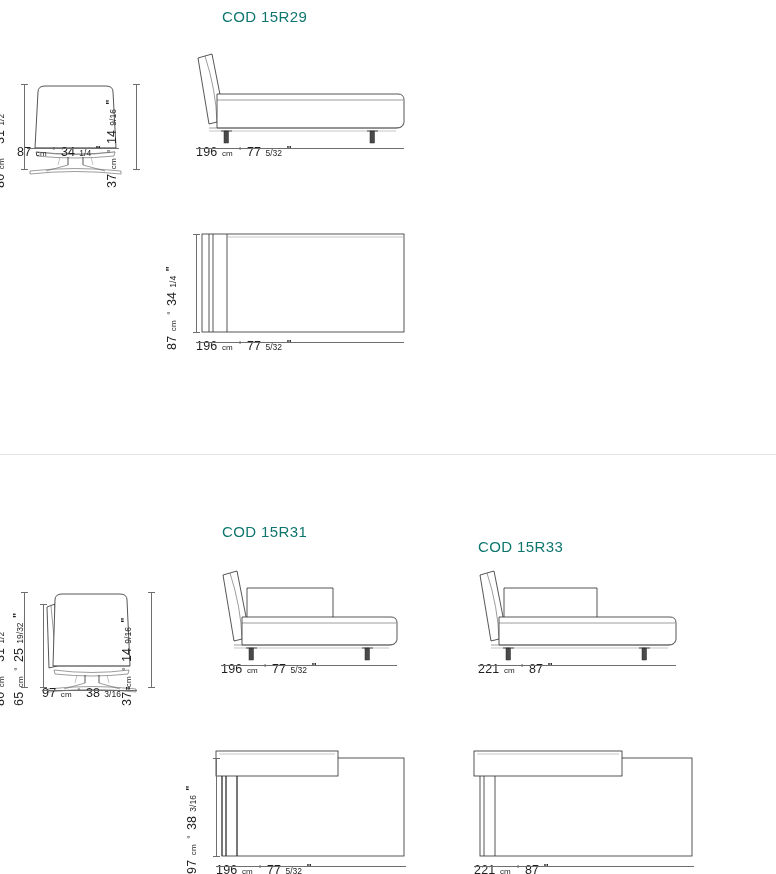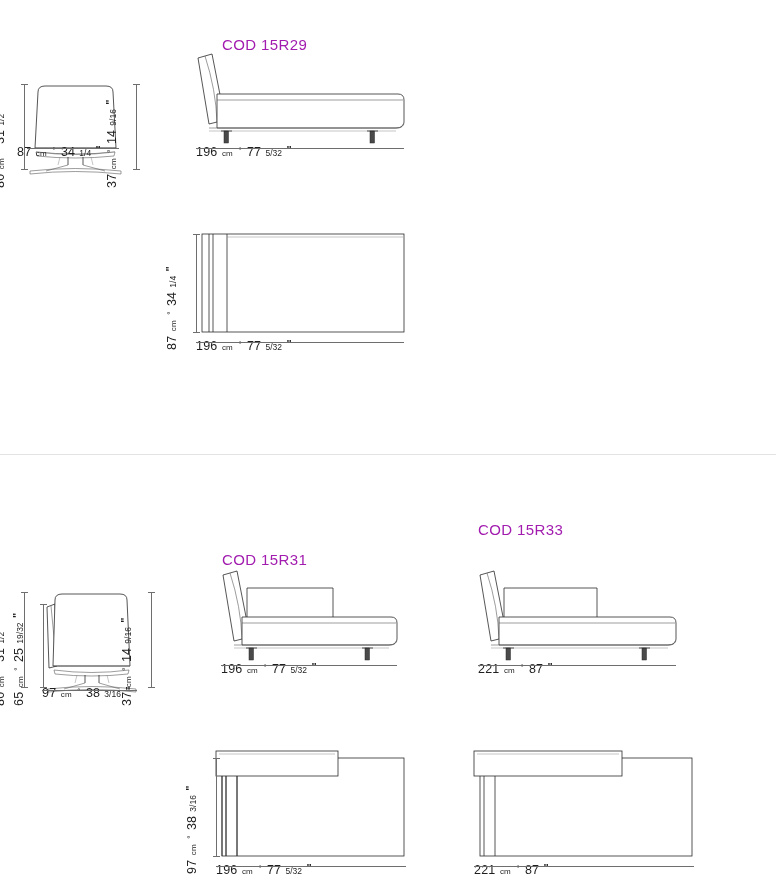--- a/index.html
+++ b/index.html
@@ -6,21 +6,21 @@
   body{
     width:776px;height:874px;background:#ffffff;
     font-family:"Liberation Sans", sans-serif;
     color:#1a1a1a;overflow:hidden;position:relative;
   }
   .sheet{position:absolute;inset:0;}
 
   
   .cod-title{
     position:absolute;font-size:15px;letter-spacing:.4px;
-    color:#a21caf;white-space:nowrap;font-weight:400;margin-top:28px;
+    color:#0f766e;white-space:nowrap;font-weight:400;
   }
 
   
   .section-divider{
     position:absolute;left:0;width:776px;height:1px;
     background:#e3e3e3;
   }
 
   
   .view{position:absolute;}
@@ -178,21 +178,21 @@
       <span class="in">77</span>
       <span class="fr">5/32</span>
       <span class="qt">"</span>
     </div>
     <div class="dim-rule" style="left:6px;top:120px;width:208px;"></div>
   </div>
 
   <div class="section-divider" style="top:454px;"></div>
 
   <div class="cod-title" style="left:222px;top:523px;">COD 15R31</div>
-  <div class="cod-title" style="left:478px;top:493px;">COD 15R33</div>
+  <div class="cod-title" style="left:478px;top:538px;">COD 15R33</div>
 
   <div class="view" style="left:0px;top:580px;width:180px;height:125px;">
     <svg width="180" height="125" viewBox="0 0 180 125">
 
       <path class="fillw" d="M47 27 L55 24 L57 86 L49 88 Z"></path>
       <path class="ln-thin" d="M51 26 Q55 58 55 87"></path>
 
       <path class="fillw" d="M55 20 Q55 14 62 14 L120 14 Q127 14 127 20 L130 86 L53 86 Z"></path>
 
       <path class="ln-thin" d="M53 86 L130 86"></path>

